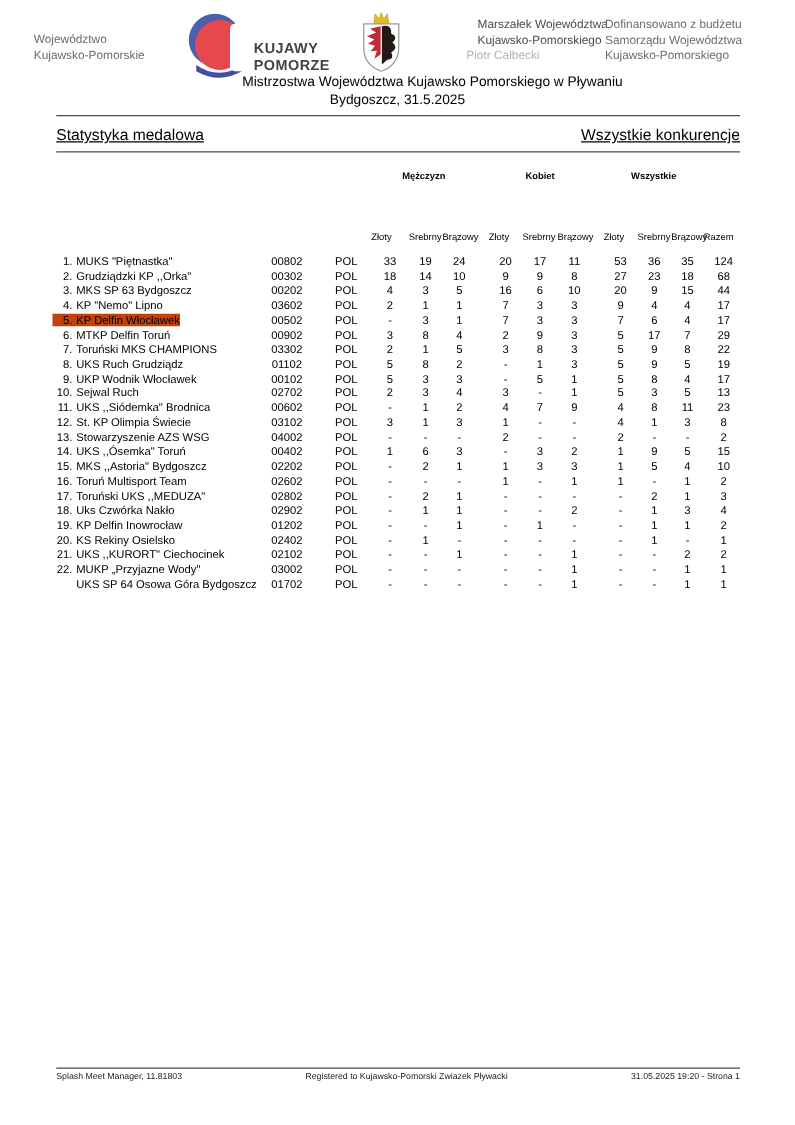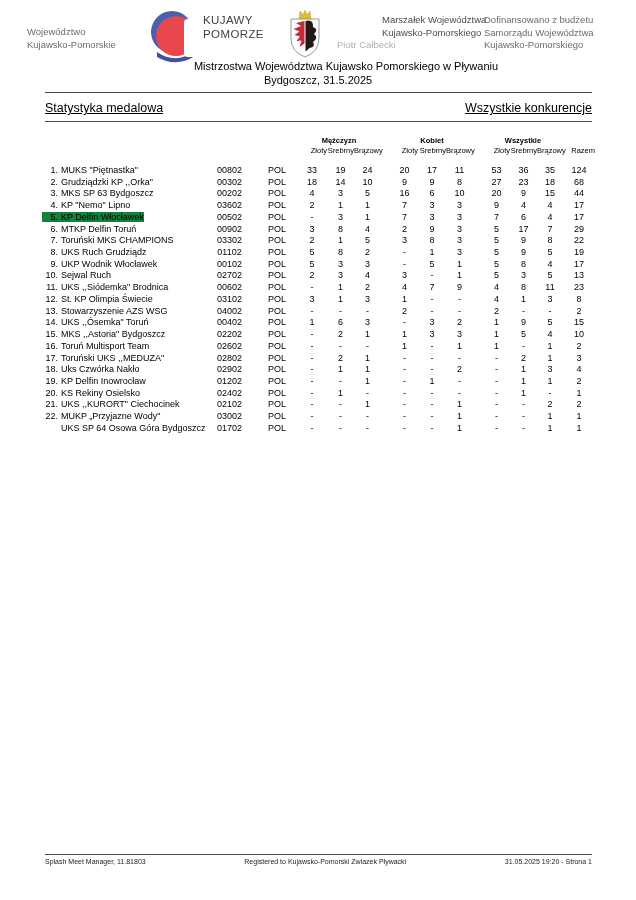--- a/index.html
+++ b/index.html
@@ -6,46 +6,46 @@
   html,body { background:#ffffff; }
   .page {
     position:relative; width:636px; height:900px; background:#fff;
     font-family:"Liberation Sans", sans-serif; color:#000; overflow:hidden;
   }
   
   .pblock { position:absolute; font-size:9.5px; line-height:12.5px; color:#6a6c6e; }
   .pblock.leftb { left:27px; top:26px; }
   .pblock.marshal { left:337px; top:14px; }
   .pblock.marshal .b { font-weight:normal; color:#4b4b4d;padding-left:45px; }
-  .pblock.marshal .nm { color:#b3b3b5; }
+  .pblock.marshal .nm { color:#b3b3b5;margin-left:36px; }
   .pblock.rightb { left:484px; top:14px; }
   .logo { position:absolute; left:150px; top:8px; display:flex; }
-  .logo-text { font-weight:normal; color:#424244; font-size:11.5px; line-height:14px; letter-spacing:0.4px; margin-left:1px; margin-top:5px; }
+  .logo-text { font-weight:bold; color:#424244; font-size:11.5px; line-height:14px; letter-spacing:0.4px; margin-left:1px; margin-top:24px; }
   .coa { position:absolute; left:287px; top:8px; }
   
   .doc-title { position:absolute; top:60px; left:0; width:100%; text-align:center; font-size:11px;margin-left:28px; }
   .doc-sub   { position:absolute; top:74px; left:0; width:100%; text-align:center; font-size:11px; }
   .rule { position:absolute; left:45px; right:44px; border-top:1px solid #4a4a4a; }
   .r1 { top:92px; } .r2 { top:121px; } .rf { top:854px; }
   .section-title { position:absolute; top:101px; font-size:12.5px;text-decoration:underline; }
   .section-left { left:45px; } .section-right { right:44px; }
   
   .table { position:absolute; left:42px; top:136px; width:556px; }
   .grid { display:grid; grid-template-columns:160px 55px 40px 30px 27px 27px 10px 27px 28px 27px 10px 27px 27px 26px 32px; }
   .gh { font-size:7.5px; font-weight:bold; text-align:center; line-height:10px; white-space:nowrap; }
-  .sh { font-size:7.5px; text-align:right; line-height:10px; white-space:nowrap; }
+  .sh { font-size:7.5px; text-align:left; line-height:10px; white-space:nowrap;margin-top:39px; }
   .hdr-cols { margin-bottom:9px; }
   .g1 { grid-column:4 / span 3; } .g2 { grid-column:8 / span 3; } .g3 { grid-column:12 / span 3; }
   .c4{grid-column:4}.c5{grid-column:5}.c6{grid-column:6}.c8{grid-column:8}.c9{grid-column:9}
   .c10{grid-column:10}.c12{grid-column:12}.c13{grid-column:13}.c14{grid-column:14}.c15{grid-column:15}
   .trow { line-height:11.72px; font-size:9px; }
   .cell.mid { text-align:center; }
   .cell.name { white-space:nowrap; overflow:visible; }
   .rank { display:inline-block; width:16px; text-align:right; margin-right:3px; }
-  .hl { background:#15803d; }
+  .hl { background:#c2410c; }
   
   .footer-text { position:absolute; top:858px; left:45px; right:44px; font-size:7px; color:#222;
                  display:flex; justify-content:space-between; }
 </style>
 </head>
 <body>
 
 <div class="page">
 
   <div class="pblock leftb">

